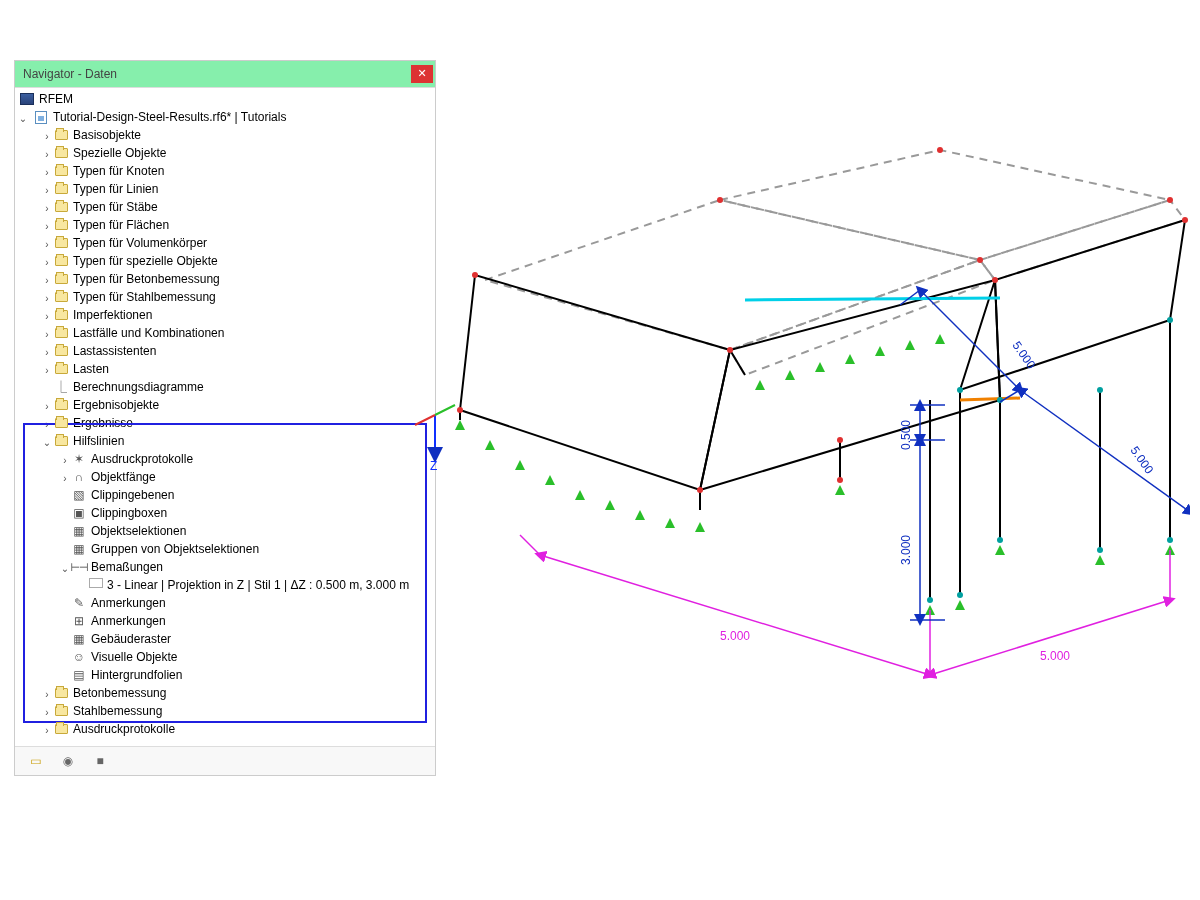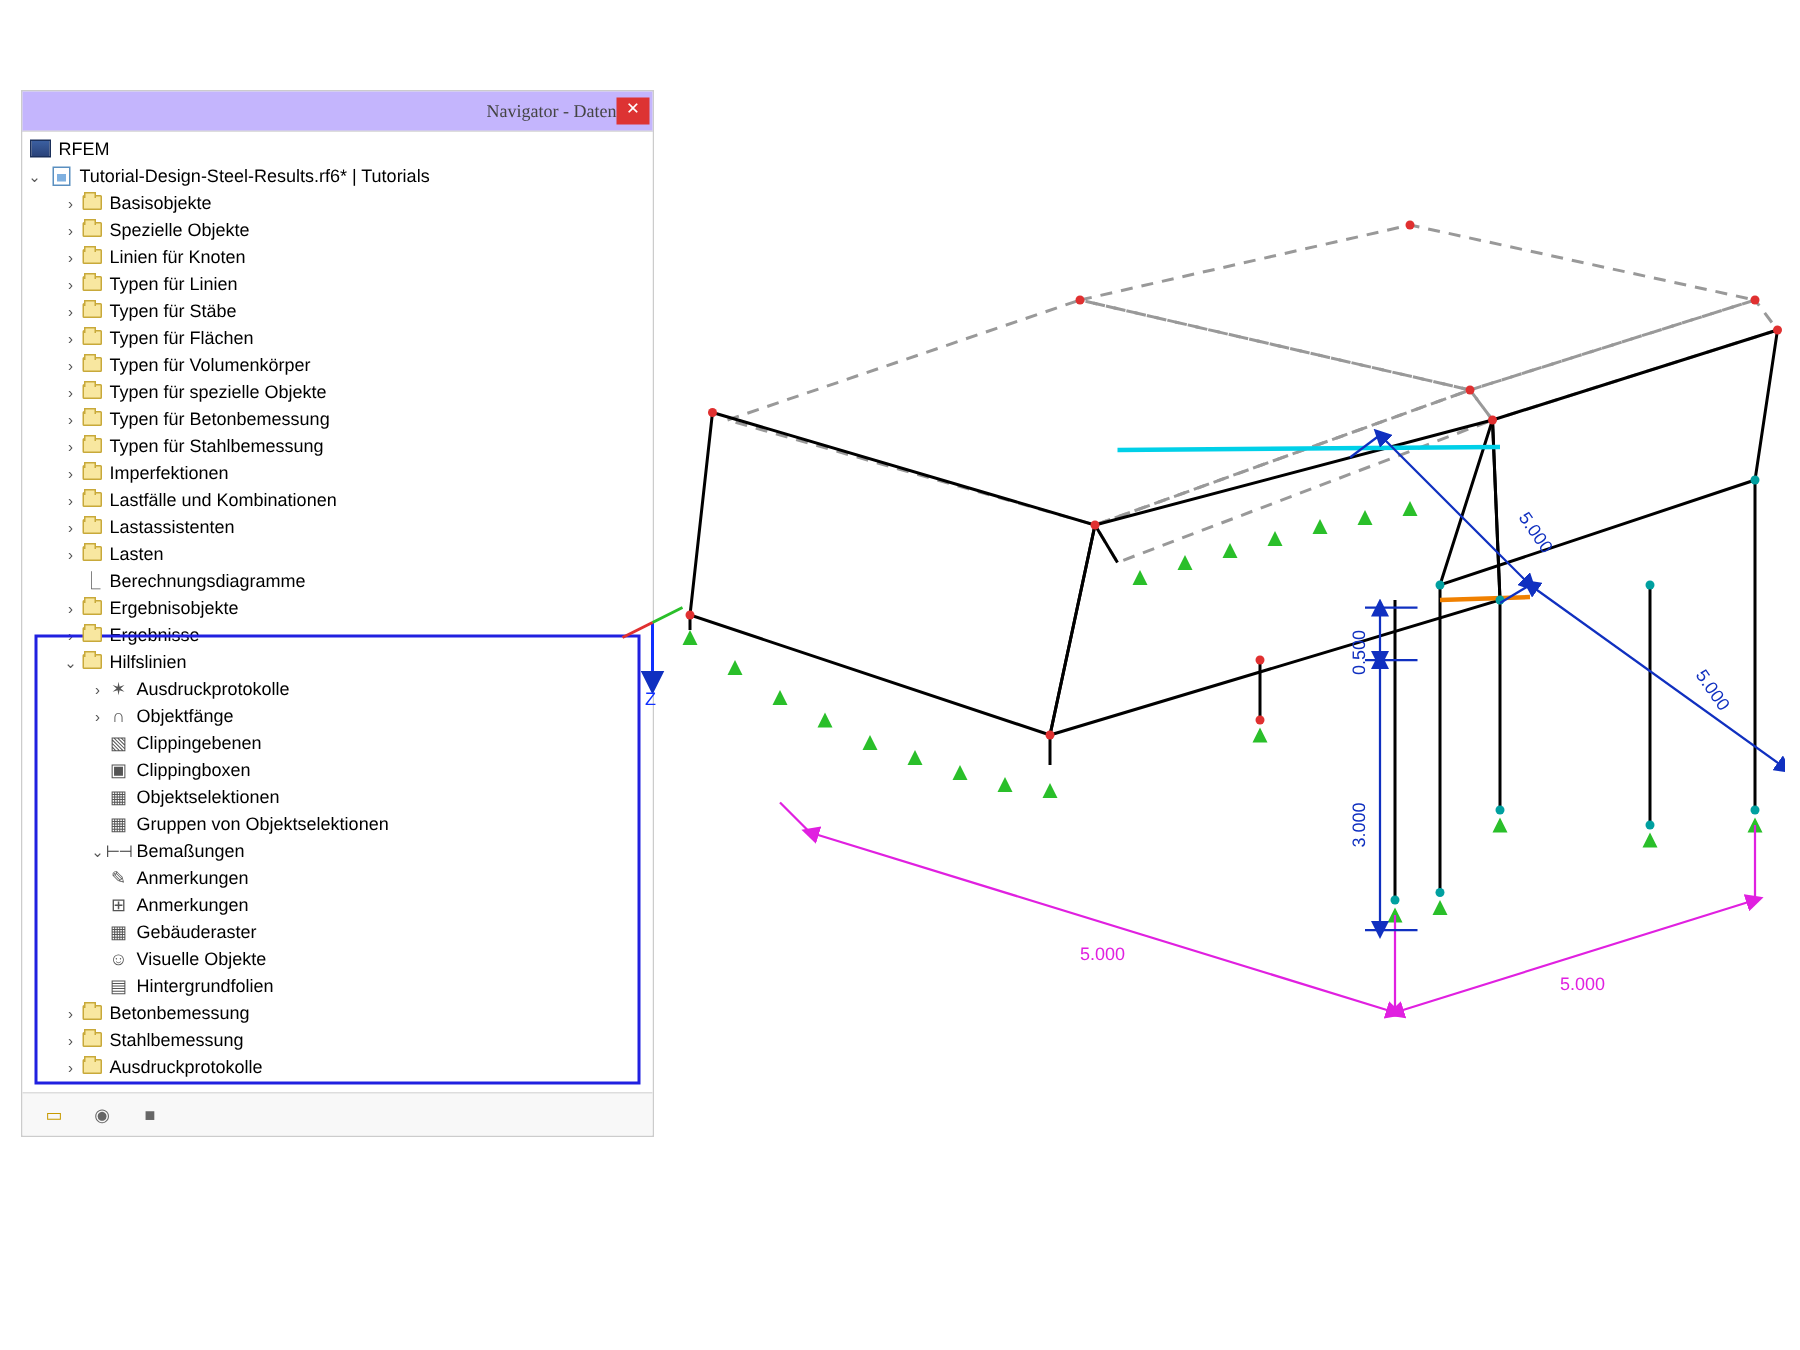--- a/index.html
+++ b/index.html
@@ -17,25 +17,24 @@
     position: absolute;
     top: 60px;
     left: 14px;
     width: 422px;
     border: 1px solid #ccc;
     background: #fff;
   }
   .panel-titlebar {
     display: flex;
     align-items: center;
-    justify-content: flex-end;
+    justify-content: space-between;
     padding: 4px 0 4px 8px;
-    background: #c4b5fd;
+    background: #86efac;
     border-bottom: 1px solid #ddd;
-    font-family: Liberation Serif, serif;
   }
   .panel-title { color: #444; }
   .close-btn {
     width: 22px; height: 18px;
     background: #d33;
     color: #fff;
     text-align: center;
     line-height: 16px;
     cursor: pointer;
     margin-right: 2px;
@@ -200,21 +199,21 @@
           <span class="folder-icon"></span>
         </span>
         <span class="row-label">Spezielle Objekte</span>
       </div>
     <div class="tree-row">
         <span class="indent" style="width:24px"></span>
         <span class="expander">›</span>
         <span class="icon">
           <span class="folder-icon"></span>
         </span>
-        <span class="row-label">Linien für Knoten</span>
+        <span class="row-label">Typen für Knoten</span>
       </div>
     <div class="tree-row">
         <span class="indent" style="width:24px"></span>
         <span class="expander">›</span>
         <span class="icon">
           <span class="folder-icon"></span>
         </span>
         <span class="row-label">Typen für Linien</span>
       </div>
     <div class="tree-row">
@@ -366,20 +365,25 @@
         <span class="row-label">Gruppen von Objektselektionen</span>
       </div>
 
     <div class="tree-row">
         <span class="indent" style="width:42px"></span>
         <span class="expander">⌄</span>
         <span class="icon dimension-icon">⊢⊣</span>
         <span class="row-label">Bemaßungen</span>
       </div>
 
+    <div class="tree-row">
+        <span class="indent" style="width:72px"></span>
+        <span class="swatch" style="background:#ffffff"></span>
+        <span class="row-label">3 - Linear | Projektion in Z | Stil 1 | ΔZ : 0.500 m, 3.000 m</span>
+      </div>
 
     <div class="tree-row">
         <span class="indent" style="width:42px"></span>
         <span class="expander-empty"></span>
         <span class="icon generic-glyph">✎</span>
         <span class="row-label">Anmerkungen</span>
       </div>
     <div class="tree-row">
         <span class="indent" style="width:42px"></span>
         <span class="expander-empty"></span>

